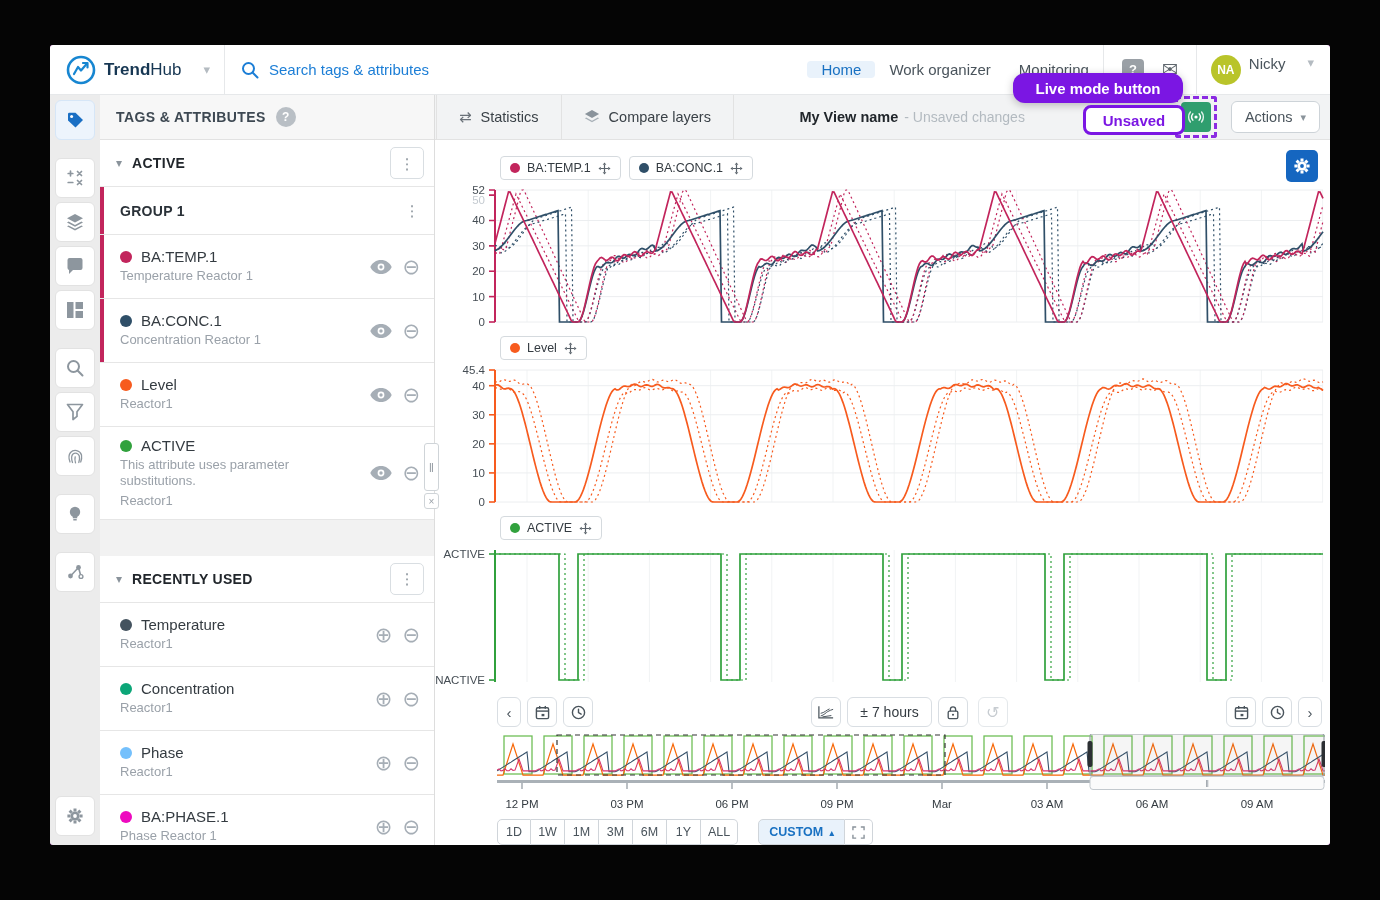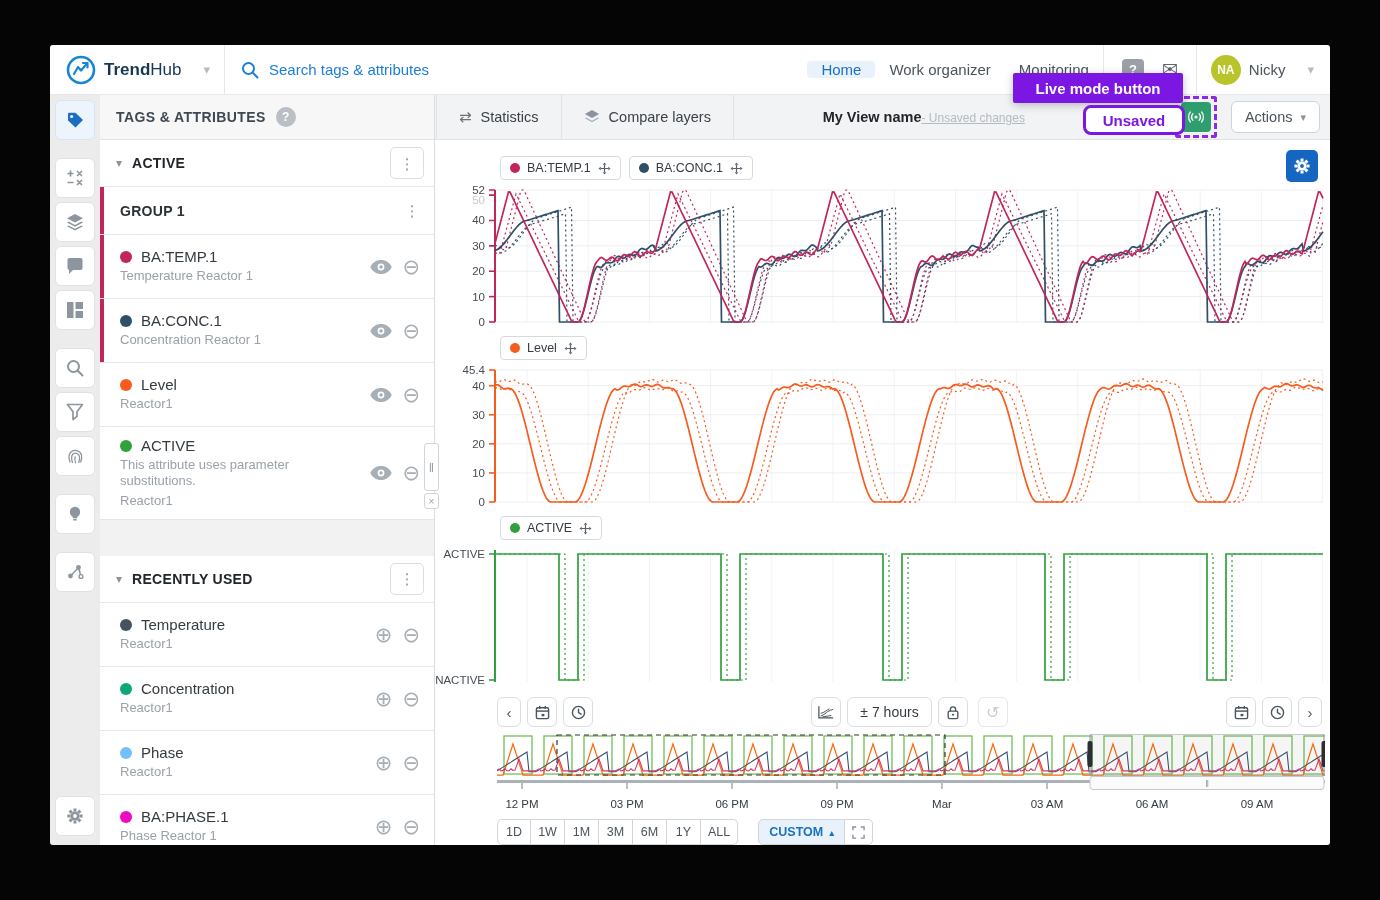--- a/index.html
+++ b/index.html
@@ -15,21 +15,21 @@
   .nav-divider { width:1px; height:50px; background:#e6e8ea; }
   .search-box { display:flex; align-items:center; gap:10px; padding:0 16px; flex:0 0 auto; }
   .search-box input { border:none; outline:none; font-size:15px; color:#1c7ed6; width:240px; background:transparent; font-family:inherit; }
   .search-box input::placeholder { color:#1c7ed6; opacity:1; }
   .nav-right { margin-left:auto; display:flex; align-items:center; }
   .nav-link { font-size:15px; color:#4a545c; padding:0 14px; border-radius:4px; cursor:pointer; white-space:nowrap; }
   .nav-link.active { color:#1971c2; background:#e9f2fb; }
   .nav-iconbox { display:flex; align-items:center; gap:18px; padding:0 18px; }
   .help-badge { width:22px; height:22px; border-radius:4px; background:#9aa0a6; color:#fff; font-size:13px; font-weight:700; display:flex; align-items:center; justify-content:center; }
   .mail-glyph { font-size:19px; color:#5f676e; }
-  .user-box { display:flex; align-items:center; gap:8px; padding:0 16px 0 14px; }
+  .user-box { display:flex; align-items:flex-start; gap:8px; padding:0 16px 0 14px; }
   .avatar { width:30px; height:30px; border-radius:50%; background:#b9c42a; color:#fff; font-size:12px; font-weight:700; display:flex; align-items:center; justify-content:center; }
   .user-name { font-size:15px; color:#4a545c; }
 
   
   .body-row { position:absolute; top:50px; left:0; right:0; bottom:0; display:flex; }
   .rail { width:50px; background:#ececec; padding:5px; display:flex; flex-direction:column; }
   .rail-btn { width:40px; height:40px; background:#fff; border:1px solid #e2e2e2; border-radius:6px; display:flex; align-items:center; justify-content:center; margin-bottom:4px; cursor:pointer; }
   .rail-btn.active { background:#edf4fc; border-color:#d6e6f7; }
   .rail-gap { height:14px; }
   .rail-spacer { flex:1; }
@@ -60,31 +60,31 @@
   
   .drag-handle { position:absolute; left:374px; top:398px; width:15px; height:48px; background:#fff; border:1px solid #cfd4d8; border-radius:3px; z-index:30; display:flex; align-items:center; justify-content:center; color:#9aa1a8; font-size:13px; cursor:col-resize; }
   .drag-close { position:absolute; left:374px; top:448px; width:15px; height:16px; background:#fff; border:1px solid #cfd4d8; border-radius:3px; z-index:30; display:flex; align-items:center; justify-content:center; color:#9aa1a8; font-size:10px; cursor:pointer; }
 
   
   .main { flex:1; display:flex; flex-direction:column; background:#fff; position:relative; min-width:0; }
   .main-header { height:45px; background:#f2f3f4; border-bottom:1px solid #e2e2e2; display:flex; align-items:center; flex:0 0 auto; }
   .mh-tab { display:flex; align-items:center; gap:9px; padding:0 22px; height:45px; border-right:1px solid #e2e2e2; font-size:14.5px; color:#3a4147; cursor:pointer; }
   .mh-tab:first-child { border-left:1px solid #e2e2e2; margin-left:1px; }
   .mh-tab-icon { color:#6a7178; font-size:15px; }
-  .view-name-box { margin-left:auto; display:flex; align-items:baseline; white-space:nowrap; }
+  .view-name-box { margin-left:auto; display:flex; align-items:baseline; gap:6px; white-space:nowrap; }
   .view-name { font-size:14.5px; font-weight:700; color:#21262b; }
-  .view-status { font-size:12px; color:#b3bac0;text-decoration:underline; }
+  .view-status { font-size:14px; color:#b3bac0; }
   .mh-right { display:flex; align-items:center; gap:14px; margin-left:150px; padding-right:10px; }
   .live-wrap { border:3px dashed #8b2be2; border-radius:3px; padding:3px; }
   .live-btn { width:30px; height:30px; background:#2f9e6e; border-radius:4px; display:flex; align-items:center; justify-content:center; cursor:pointer; }
   .actions-btn { background:#fff; border:1px solid #cdd3d8; border-radius:6px; padding:7px 13px; font-size:14.5px; color:#4a545c; display:flex; gap:8px; align-items:center; cursor:pointer; }
   .actions-caret { color:#8a939b; font-size:11px; }
 
   
-  .anno-tooltip { position:absolute; left:963px; top:28px; width:170px; height:30px; background:#7b16e3; color:#fff; font-size:15px; font-weight:700; border-radius:2px; display:flex; align-items:center; justify-content:center; z-index:60; box-shadow:0 2px 8px rgba(0,0,0,.25); }
+  .anno-tooltip { position:absolute; left:963px; top:28px; width:170px; height:30px; background:#7b16e3; color:#fff; font-size:15px; font-weight:700; border-radius:12px; display:flex; align-items:center; justify-content:center; z-index:60; box-shadow:0 2px 8px rgba(0,0,0,.25); }
   .anno-badge { position:absolute; left:1033px; top:60px; width:102px; height:30px; background:#fff; border:3px solid #7b16e3; border-radius:8px; color:#7b16e3; font-size:15px; font-weight:700; display:flex; align-items:center; justify-content:center; z-index:60; }
 
   
   .charts-area { position:relative; flex:1; padding-top:12px; overflow:hidden; }
   .legend-row { display:flex; gap:8px; margin:4px 0 4px 65px; height:24px; }
   .legend-chip { display:flex; align-items:center; gap:7px; background:#fff; border:1px solid #d5dade; border-radius:4px; padding:0 9px; font-size:12.5px; color:#343b41; cursor:grab; }
   .legend-dot { width:10px; height:10px; border-radius:50%; }
   .chart-settings-btn { position:absolute; right:12px; top:10px; width:32px; height:32px; background:#1566c0; border-radius:5px; display:flex; align-items:center; justify-content:center; cursor:pointer; z-index:5; }
   svg text { font-family:"Liberation Sans","DejaVu Sans",sans-serif; }
 

